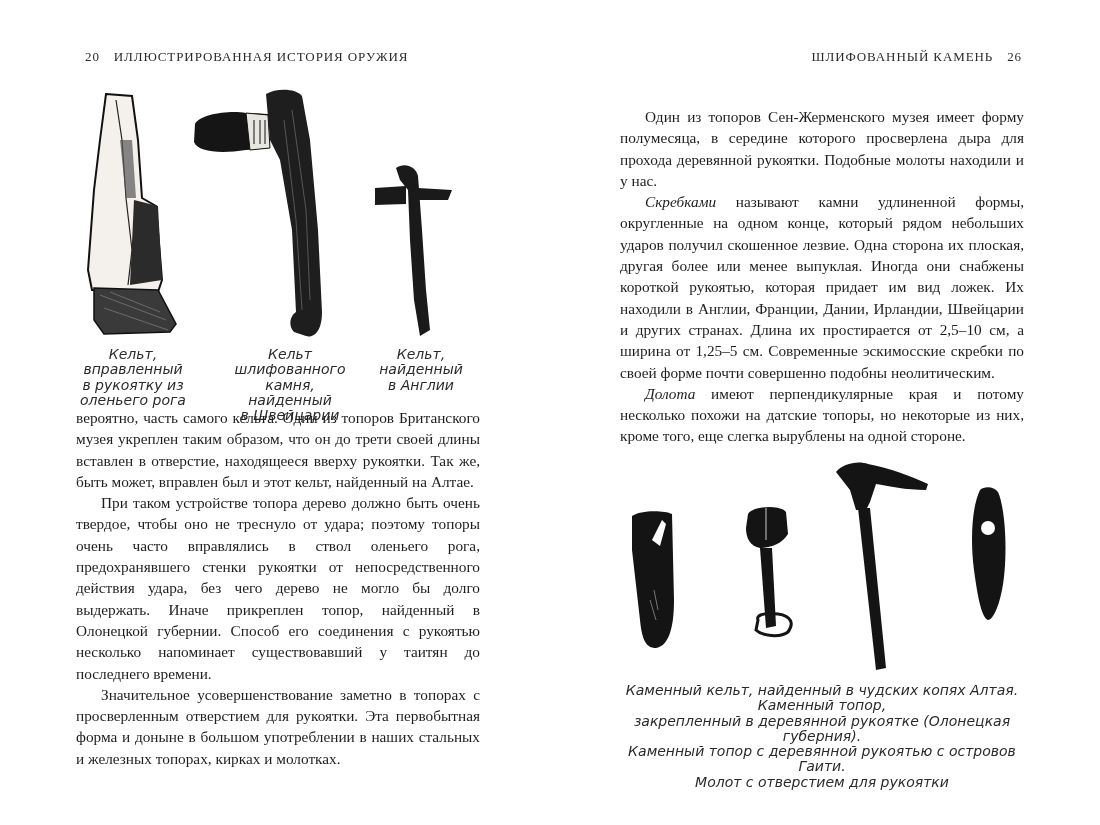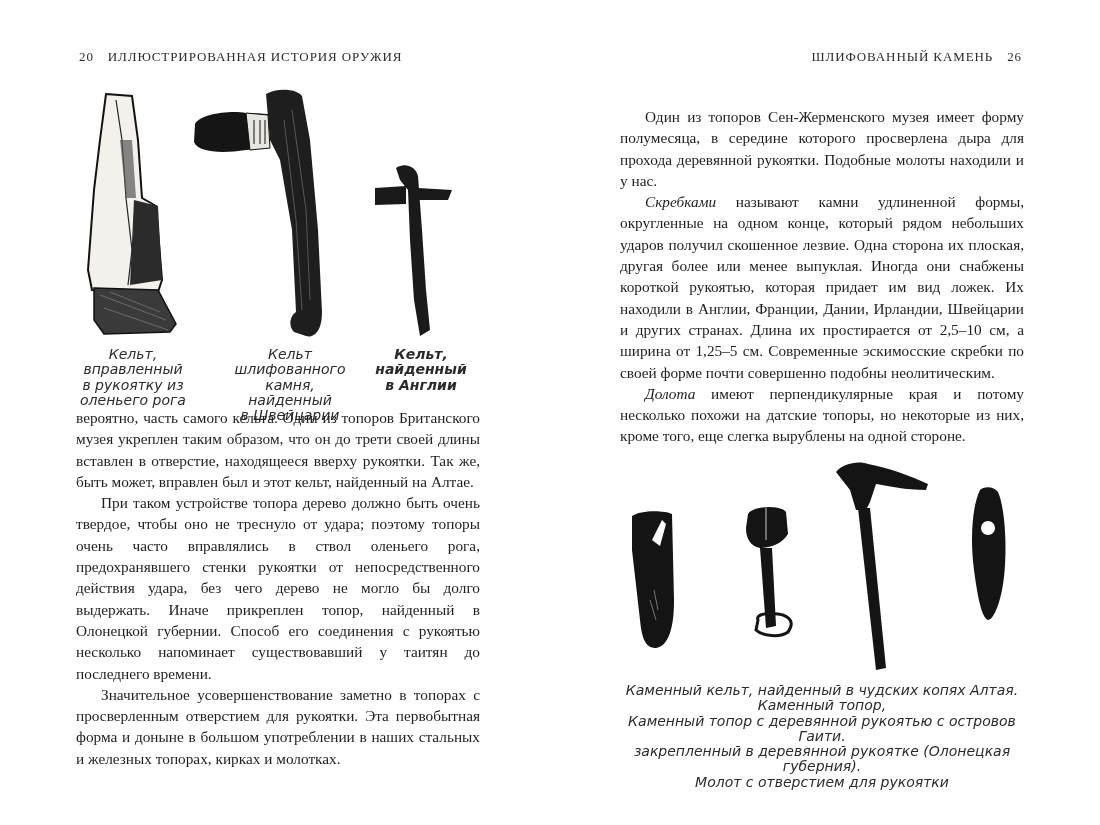--- a/index.html
+++ b/index.html
@@ -7,21 +7,21 @@
     width: 1100px; height: 825px; background: #ffffff; position: relative;
     overflow: hidden; color: #1e1e1e;
     font-family: "Liberation Serif", "DejaVu Serif", serif;
   }
   .running-head {
     position: absolute; top: 49px; font-size: 13px; letter-spacing: 0.9px;
     color: #2a2a2a; white-space: nowrap;
   }
   .running-head.left { left: 73px; }
   .running-head.right { right: 78px; }
-  .running-head .num { margin: 0 14px 0 6px; }
+  .running-head .num { margin: 0 14px 0 12px; }
   .running-head.right .num { margin: 0 0 0 14px; }
 
   .body-text {
     position: absolute; font-size: 15.3px; line-height: 21.3px;
     text-align: justify; color: #1e1e1e;
   }
   .body-text p { margin: 0; text-indent: 0; }
   .body-text p.indent { text-indent: 25px; }
   .body-text em { font-style: italic; }
   .left-text { left: 76px; top: 407px; width: 404px; }
@@ -70,21 +70,21 @@
 <div class="caption" style="left:72px; top:347px; width:122px;">
   <div>Кельт, вправленный</div>
   <div>в рукоятку из</div>
   <div>оленьего рога</div>
 </div>
 <div class="caption" style="left:226px; top:347px; width:128px;">
   <div>Кельт шлифованного</div>
   <div>камня, найденный</div>
   <div>в Швейцарии</div>
 </div>
-<div class="caption" style="left:366px; top:347px; width:110px;font-weight:bold;">
+<div class="caption" style="left:366px; top:347px; width:110px;">
   <div>Кельт, найденный</div>
   <div>в Англии</div>
 </div>
 
 <div class="body-text left-text">
   <p>вероятно, часть самого кельта. Один из топоров Британского музея укреплен таким образом, что он до трети своей длины вставлен в отверстие, находящееся вверху рукоятки. Так же, быть может, вправлен был и этот кельт, найденный на Алтае.</p>
   <p class="indent">При таком устройстве топора дерево должно быть очень твердое, чтобы оно не треснуло от удара; поэтому топоры очень часто вправлялись в ствол оленьего рога, предохранявшего стенки рукоятки от непосредственного действия удара, без чего дерево не могло бы долго выдержать. Иначе прикреплен топор, найденный в Олонецкой губернии. Способ его соединения с рукоятью несколько напоминает существовавший у таитян до последнего времени.</p>
   <p class="indent">Значительное усовершенствование заметно в топорах с просверленным отверстием для рукоятки. Эта первобытная форма и доныне в большом употреблении в наших стальных и железных топорах, кирках и молотках.</p>
 </div>
 
@@ -121,16 +121,16 @@
     <path d="M248,58 L260,58 L276,218 L266,220 Z" fill="#141414"></path>
   </g>
   <g>
     <path d="M370,40 C374,36 384,36 388,42 C396,60 398,110 392,140 C388,160 382,170 378,170 C372,168 368,150 364,120 C360,90 362,56 370,40 Z" fill="#141414"></path>
     <circle cx="378" cy="78" r="7" fill="#ffffff"></circle>
   </g>
 </svg>
 
 <div class="caption" style="left:620px; top:683px; width:404px;">
   <div>Каменный кельт, найденный в чудских копях Алтая. Каменный топор,</div>
+  <div>закрепленный в деревянной рукоятке (Олонецкая губерния).</div>
   <div>Каменный топор с деревянной рукоятью с островов Гаити.</div>
-  <div>закрепленный в деревянной рукоятке (Олонецкая губерния).</div>
   <div>Молот с отверстием для рукоятки</div>
 </div>
 
 </body></html>

